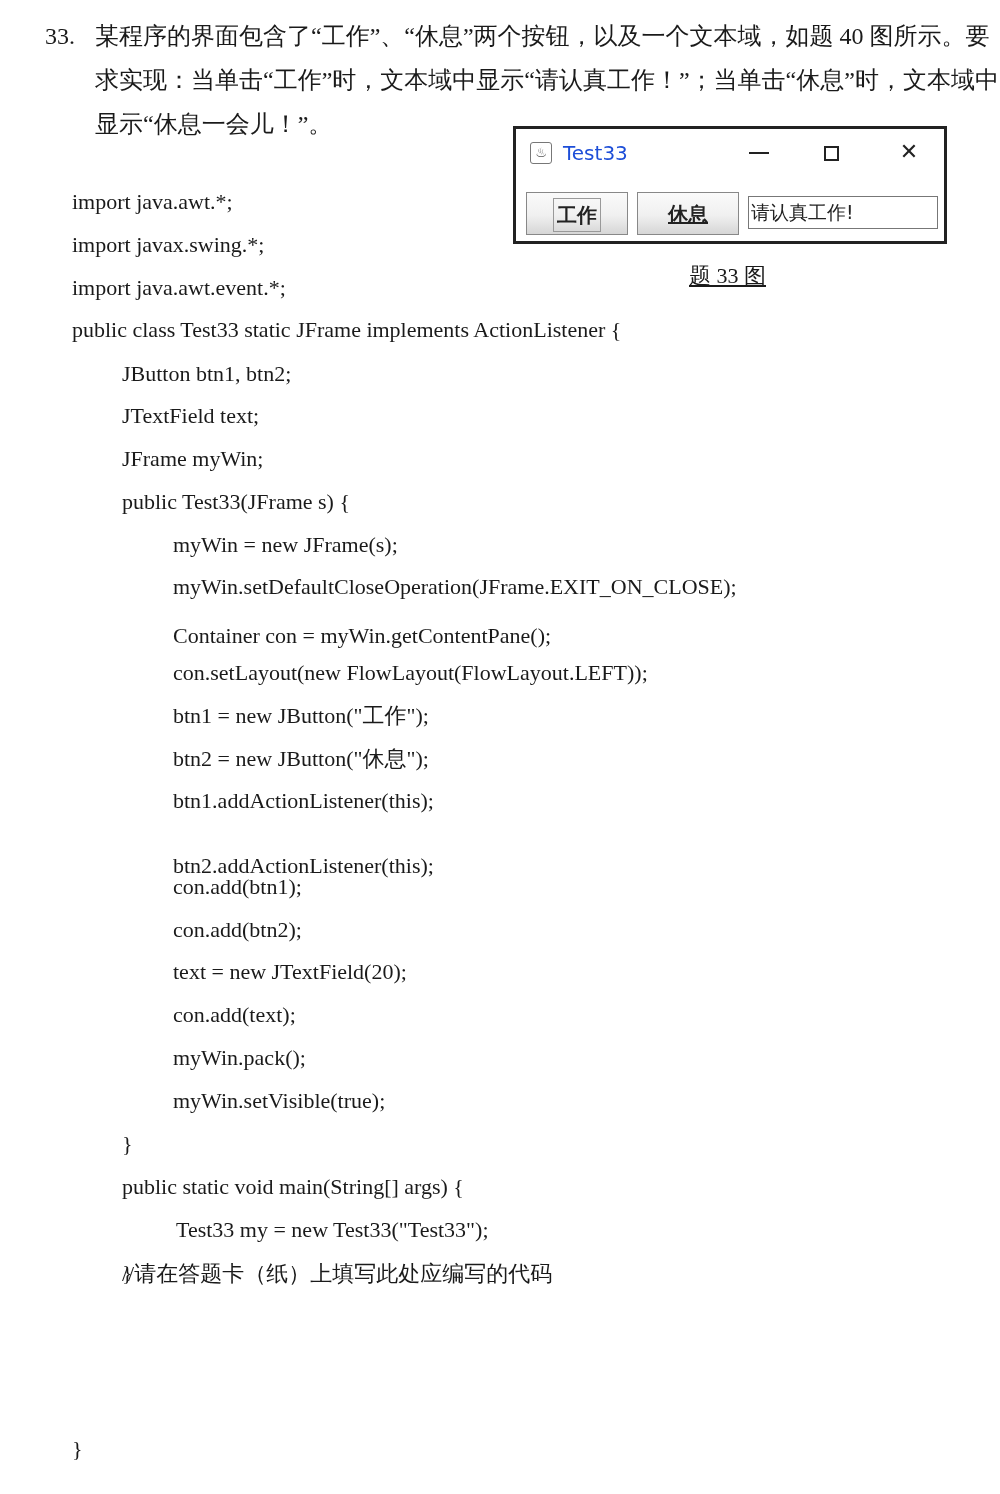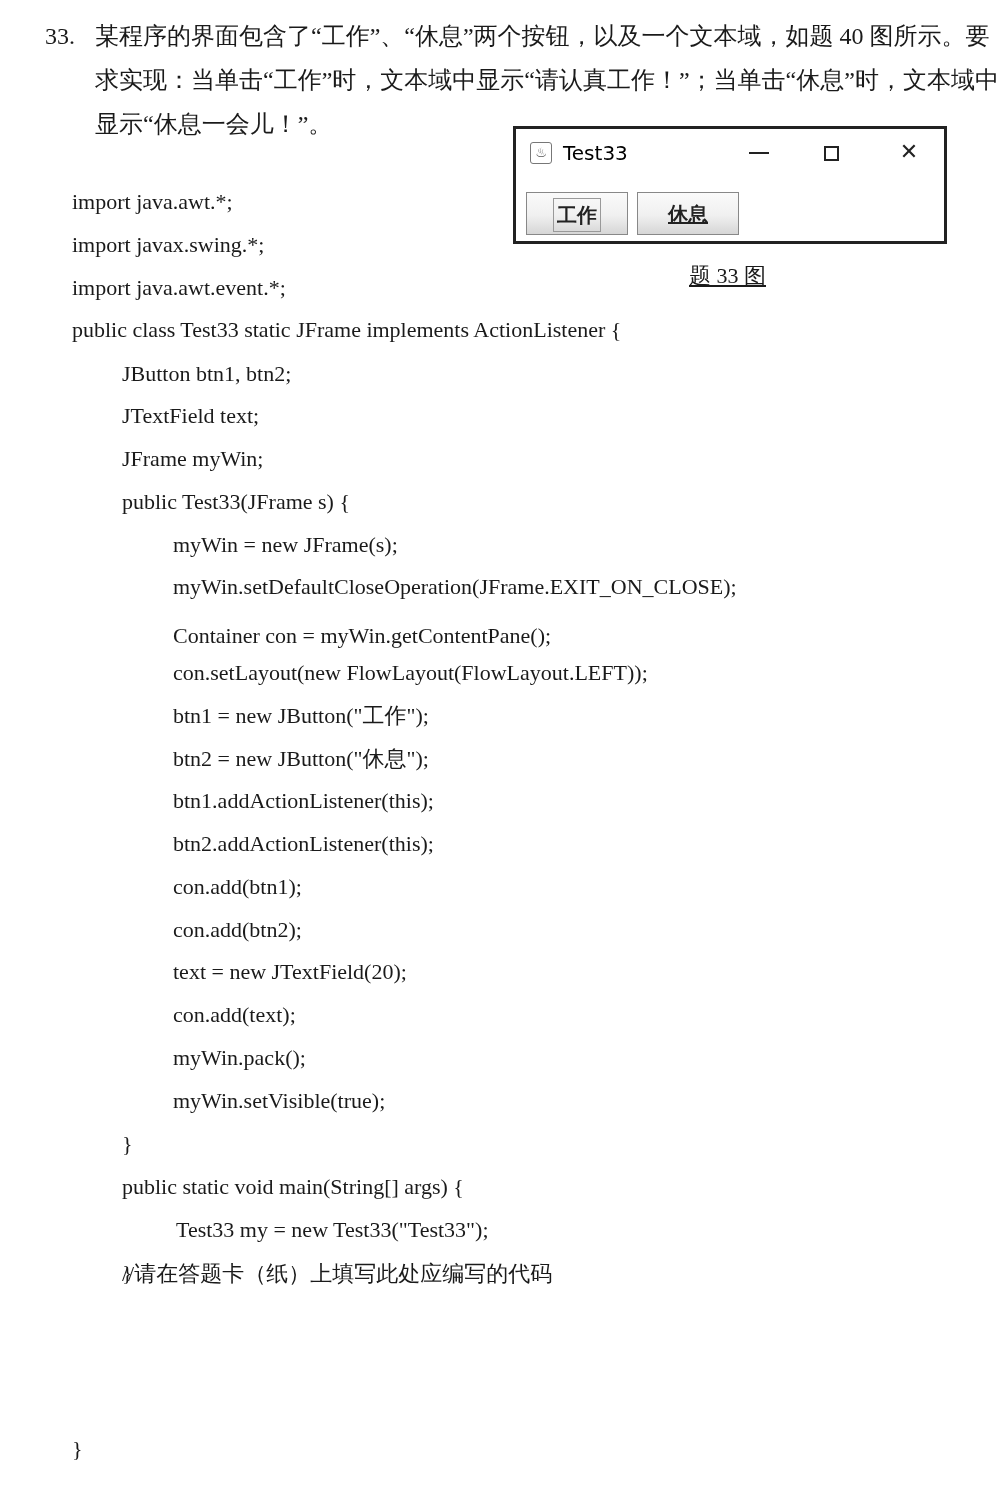--- a/index.html
+++ b/index.html
@@ -22,21 +22,21 @@
     position: absolute; left: 513px; top: 126px; width: 434px; height: 118px;
     border: 3px solid #222; background: #fff; box-sizing: border-box;
     font-family: "DejaVu Sans", "Liberation Sans", sans-serif;
   }
   .titlebar { position: absolute; left: 0; top: 0; width: 100%; height: 52px; }
   .app-icon {
     position: absolute; left: 14px; top: 13px; width: 22px; height: 22px;
     border: 1.5px solid #777; border-radius: 3px; box-sizing: border-box;
     font-size: 13px; line-height: 19px; text-align: center; color: #555;
   }
-  .win-title { position: absolute; left: 47px; top: 12px; font-size: 20px; color: #000000; }
+  .win-title { position: absolute; left: 47px; top: 12px; font-size: 20px; color: #1d4ed8; }
   .ctl { position: absolute; top: 8px; width: 36px; height: 30px; text-align: center; font-size: 22px; line-height: 30px; color: #222; cursor: pointer; }
   .ctl-min { left: 225px; }
   .ctl-max { left: 297px; }
   .ctl-close { left: 375px; }
   .min-bar { display: inline-block; width: 20px; height: 2px; background: #222; vertical-align: middle; }
   .max-box { display: inline-block; width: 15px; height: 15px; border: 2px solid #222; vertical-align: middle; box-sizing: border-box; }
   .btn {
     position: absolute; top: 63px; height: 43px; border: 1px solid #888;
     background: linear-gradient(#fafafa 0%, #f0f0f0 55%, #d6d6d6 100%);
     font-size: 20px; font-weight: bold; text-align: center; line-height: 43px; box-sizing: border-box; cursor: pointer;
@@ -63,40 +63,41 @@
 <div class="win">
   <div class="titlebar">
     <div class="app-icon">♨</div>
     <div class="win-title">Test33</div>
     <div class="ctl ctl-min"><span class="min-bar"></span></div>
     <div class="ctl ctl-max"><span class="max-box"></span></div>
     <div class="ctl ctl-close"><span>✕</span></div>
   </div>
   <div class="btn btn1"><span class="focus">工作</span></div>
   <div class="btn btn2"><span>休息</span></div>
+  <div class="txt">请认真工作!</div>
 </div>
 <div class="fig-caption">题 33 图</div>
 
 <div class="code">
   <div class="line i0" style="top:5px">import java.awt.*;</div>
   <div class="line i0" style="top:48px">import javax.swing.*;</div>
   <div class="line i0" style="top:91px">import java.awt.event.*;</div>
   <div class="line i0" style="top:133px">public class Test33 static JFrame implements ActionListener {</div>
   <div class="line i1" style="top:177px">JButton btn1, btn2;</div>
   <div class="line i1" style="top:219px">JTextField text;</div>
   <div class="line i1" style="top:262px">JFrame myWin;</div>
   <div class="line i1" style="top:305px">public Test33(JFrame s) {</div>
   <div class="line i2" style="top:348px">myWin = new JFrame(s);</div>
   <div class="line i2" style="top:390px">myWin.setDefaultCloseOperation(JFrame.EXIT_ON_CLOSE);</div>
   <div class="line i2" style="top:439px">Container con = myWin.getContentPane();</div>
   <div class="line i2" style="top:476px">con.setLayout(new FlowLayout(FlowLayout.LEFT));</div>
   <div class="line i2" style="top:519px">btn1 = new JButton("工作");</div>
   <div class="line i2" style="top:562px">btn2 = new JButton("休息");</div>
   <div class="line i2" style="top:604px">btn1.addActionListener(this);</div>
-  <div class="line i2" style="top:647px">btn2.addActionListener(this);</div>
+  <div class="line i2" style="top:669px">btn2.addActionListener(this);</div>
   <div class="line i2" style="top:690px">con.add(btn1);</div>
   <div class="line i2" style="top:733px">con.add(btn2);</div>
   <div class="line i2" style="top:775px">text = new JTextField(20);</div>
   <div class="line i2" style="top:818px">con.add(text);</div>
   <div class="line i2" style="top:861px">myWin.pack();</div>
   <div class="line i2" style="top:904px">myWin.setVisible(true);</div>
   <div class="line i1" style="top:947px">}</div>
   <div class="line i1" style="top:990px">public static void main(String[] args) {</div>
   <div class="line i2b" style="top:1033px">Test33 my = new Test33("Test33");</div>
   <div class="line i1" style="top:1076px">}</div>

